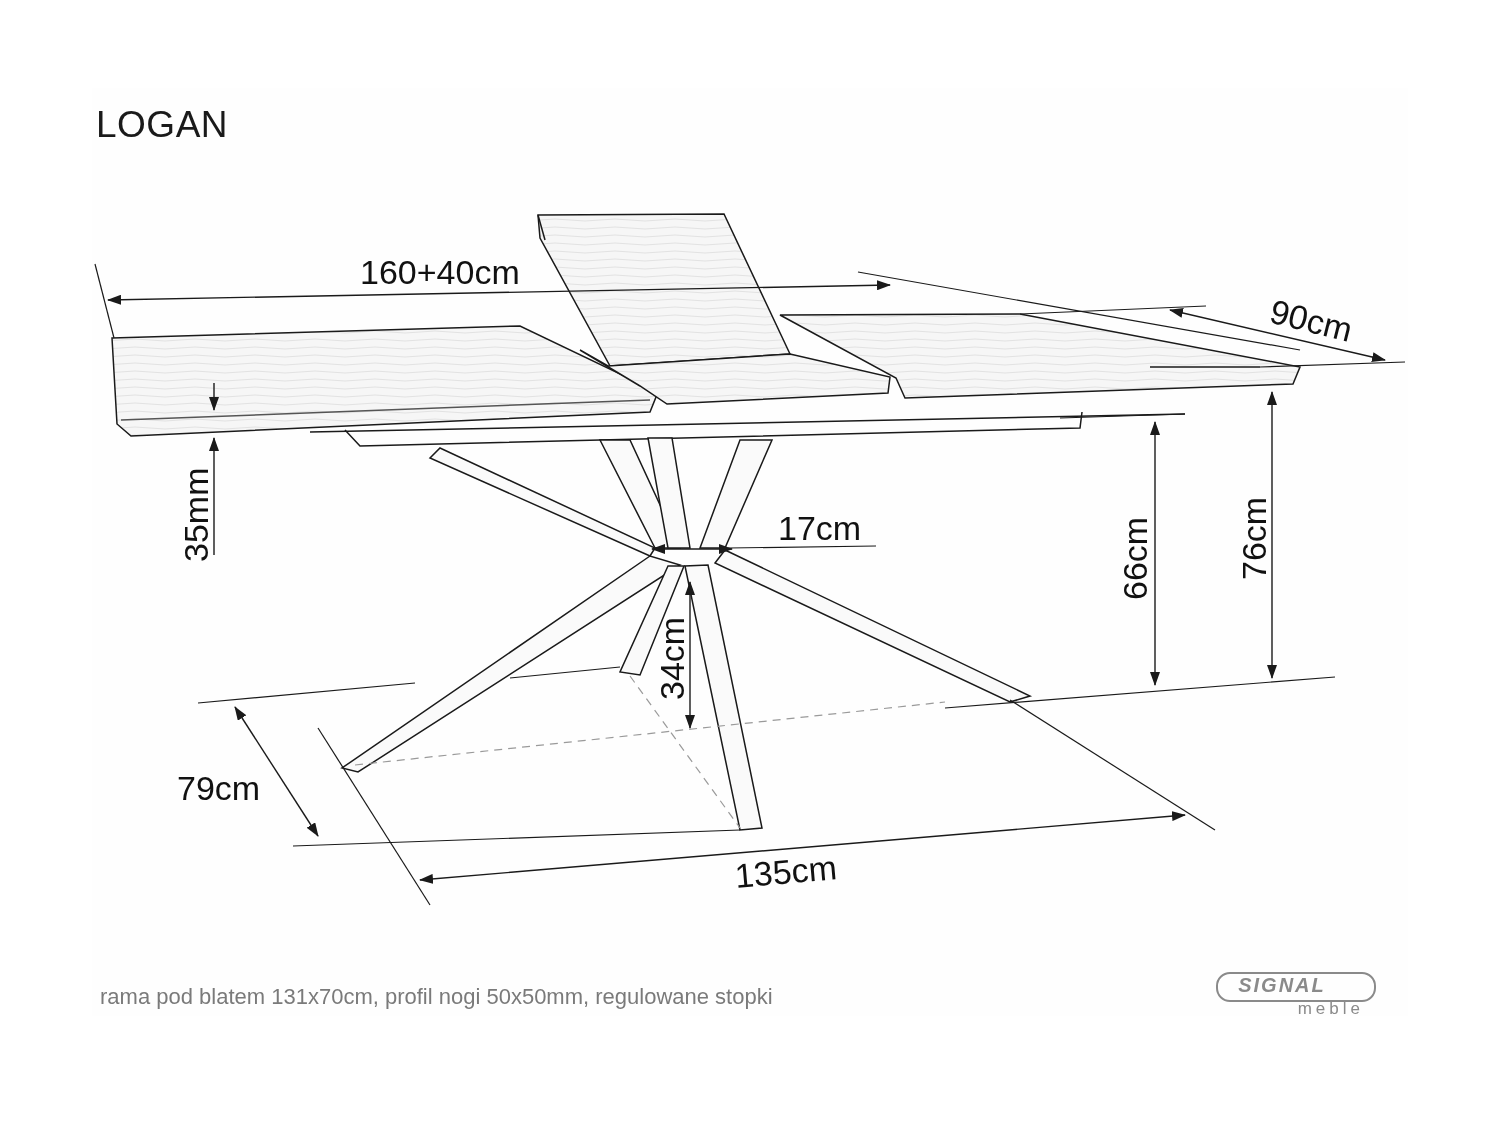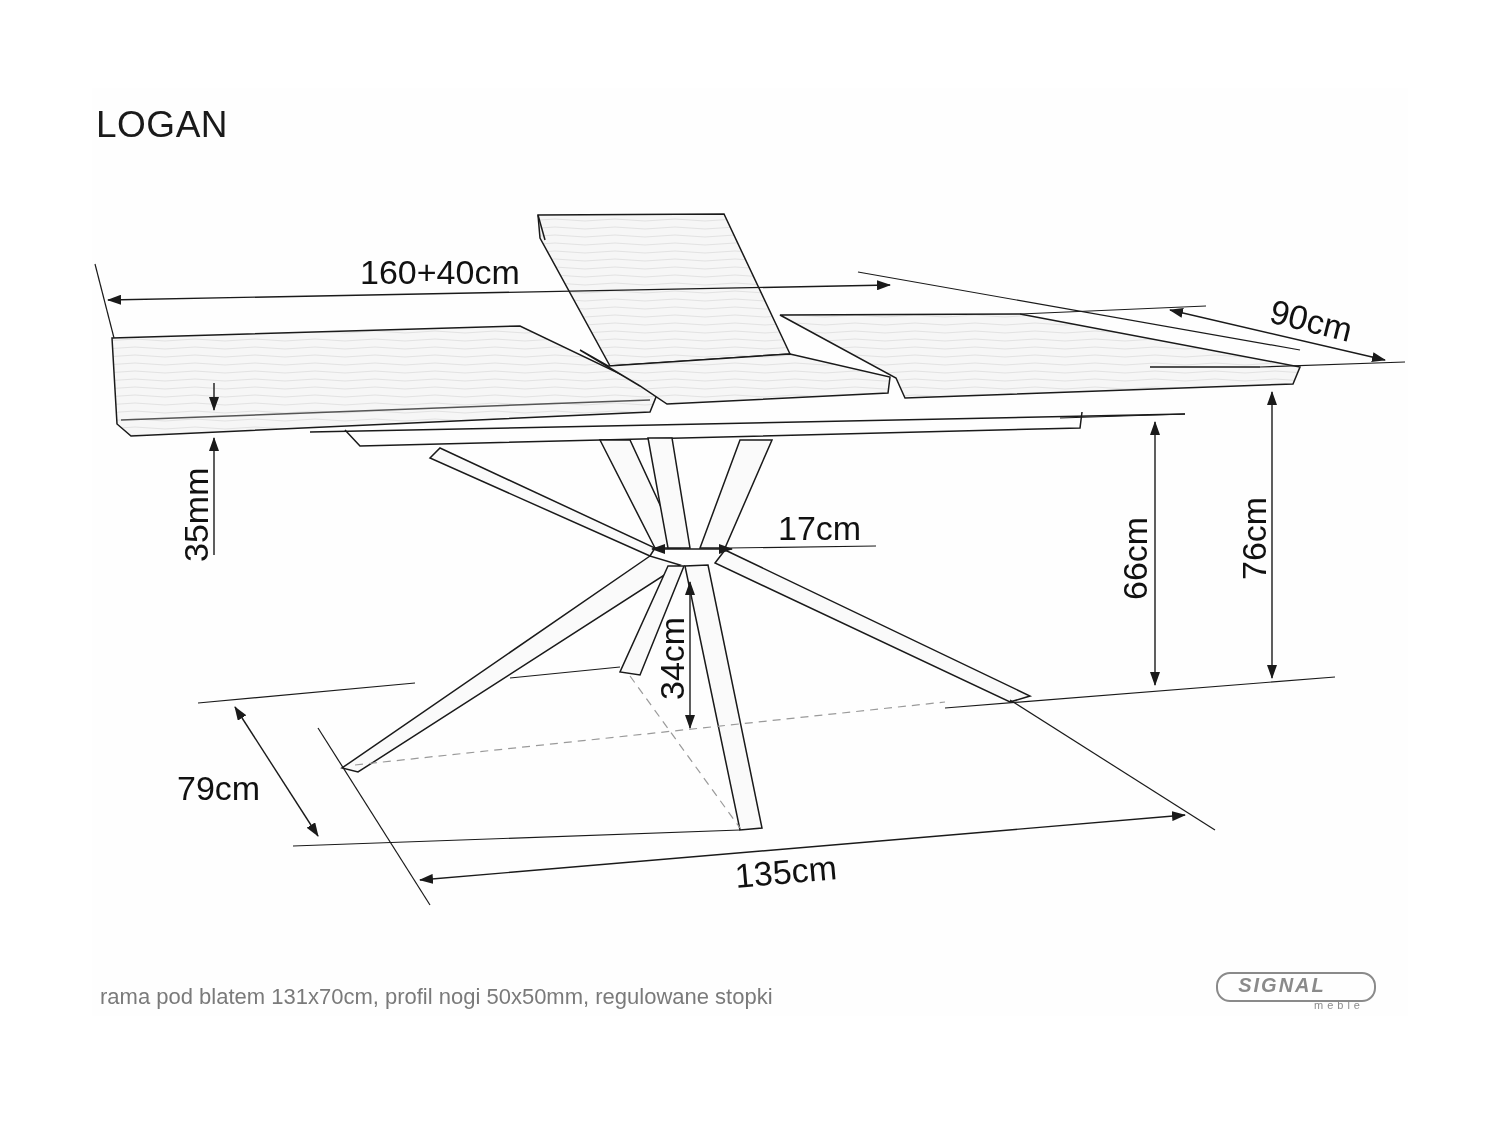--- a/index.html
+++ b/index.html
@@ -5,21 +5,21 @@
   html, body { margin: 0; padding: 0; background: #ffffff; }
   body { width: 1500px; height: 1125px; position: relative; overflow: hidden; font-family: "Liberation Sans", sans-serif; }
   .sheet { position: absolute; left: 92px; top: 88px; width: 1316px; height: 928px; background: #fefefe; }
   .title { position: absolute; left: 96px; top: 104px; font-size: 37px; color: #1a1a1a; letter-spacing: 0.5px; font-family: "Liberation Sans", sans-serif; }
   svg.drawing { position: absolute; left: 0; top: 0; width: 1500px; height: 1125px; }
   .dim { font-family: "Liberation Sans", sans-serif; font-size: 34px; fill: #111; }
   .footer-note { position: absolute; left: 100px; top: 984px; font-size: 22px; color: #7a7a7a; font-family: "Liberation Sans", sans-serif; text-align: center; }
   .logo { position: absolute; left: 1216px; top: 972px; width: 160px; height: 44px; }
   .logo-pill { position: absolute; left: 0; top: 0; width: 156px; height: 26px; border: 2px solid #8a8a8a; border-radius: 14px; }
   .logo-word { position: absolute; left: 0; top: 2px; width: 132px; text-align: center; font-size: 20px; font-weight: bold; font-style: italic; color: #8a8a8a; letter-spacing: 2px; font-family: "Liberation Sans", sans-serif; }
-  .logo-sub { position: absolute; right: 12px; top: 27px; font-size: 11px; color: #8a8a8a; letter-spacing: 4px; font-family: "Liberation Sans", sans-serif; }
+  .logo-sub { position: absolute; right: 12px; top: 27px; font-size: 17px; color: #8a8a8a; letter-spacing: 4px; font-family: "Liberation Sans", sans-serif; }
 </style>
 </head>
 <body>
 
 <div class="sheet"></div>
 
 <div class="title">LOGAN</div>
 
 <svg class="drawing" viewBox="0 0 1500 1125">
   <defs>

